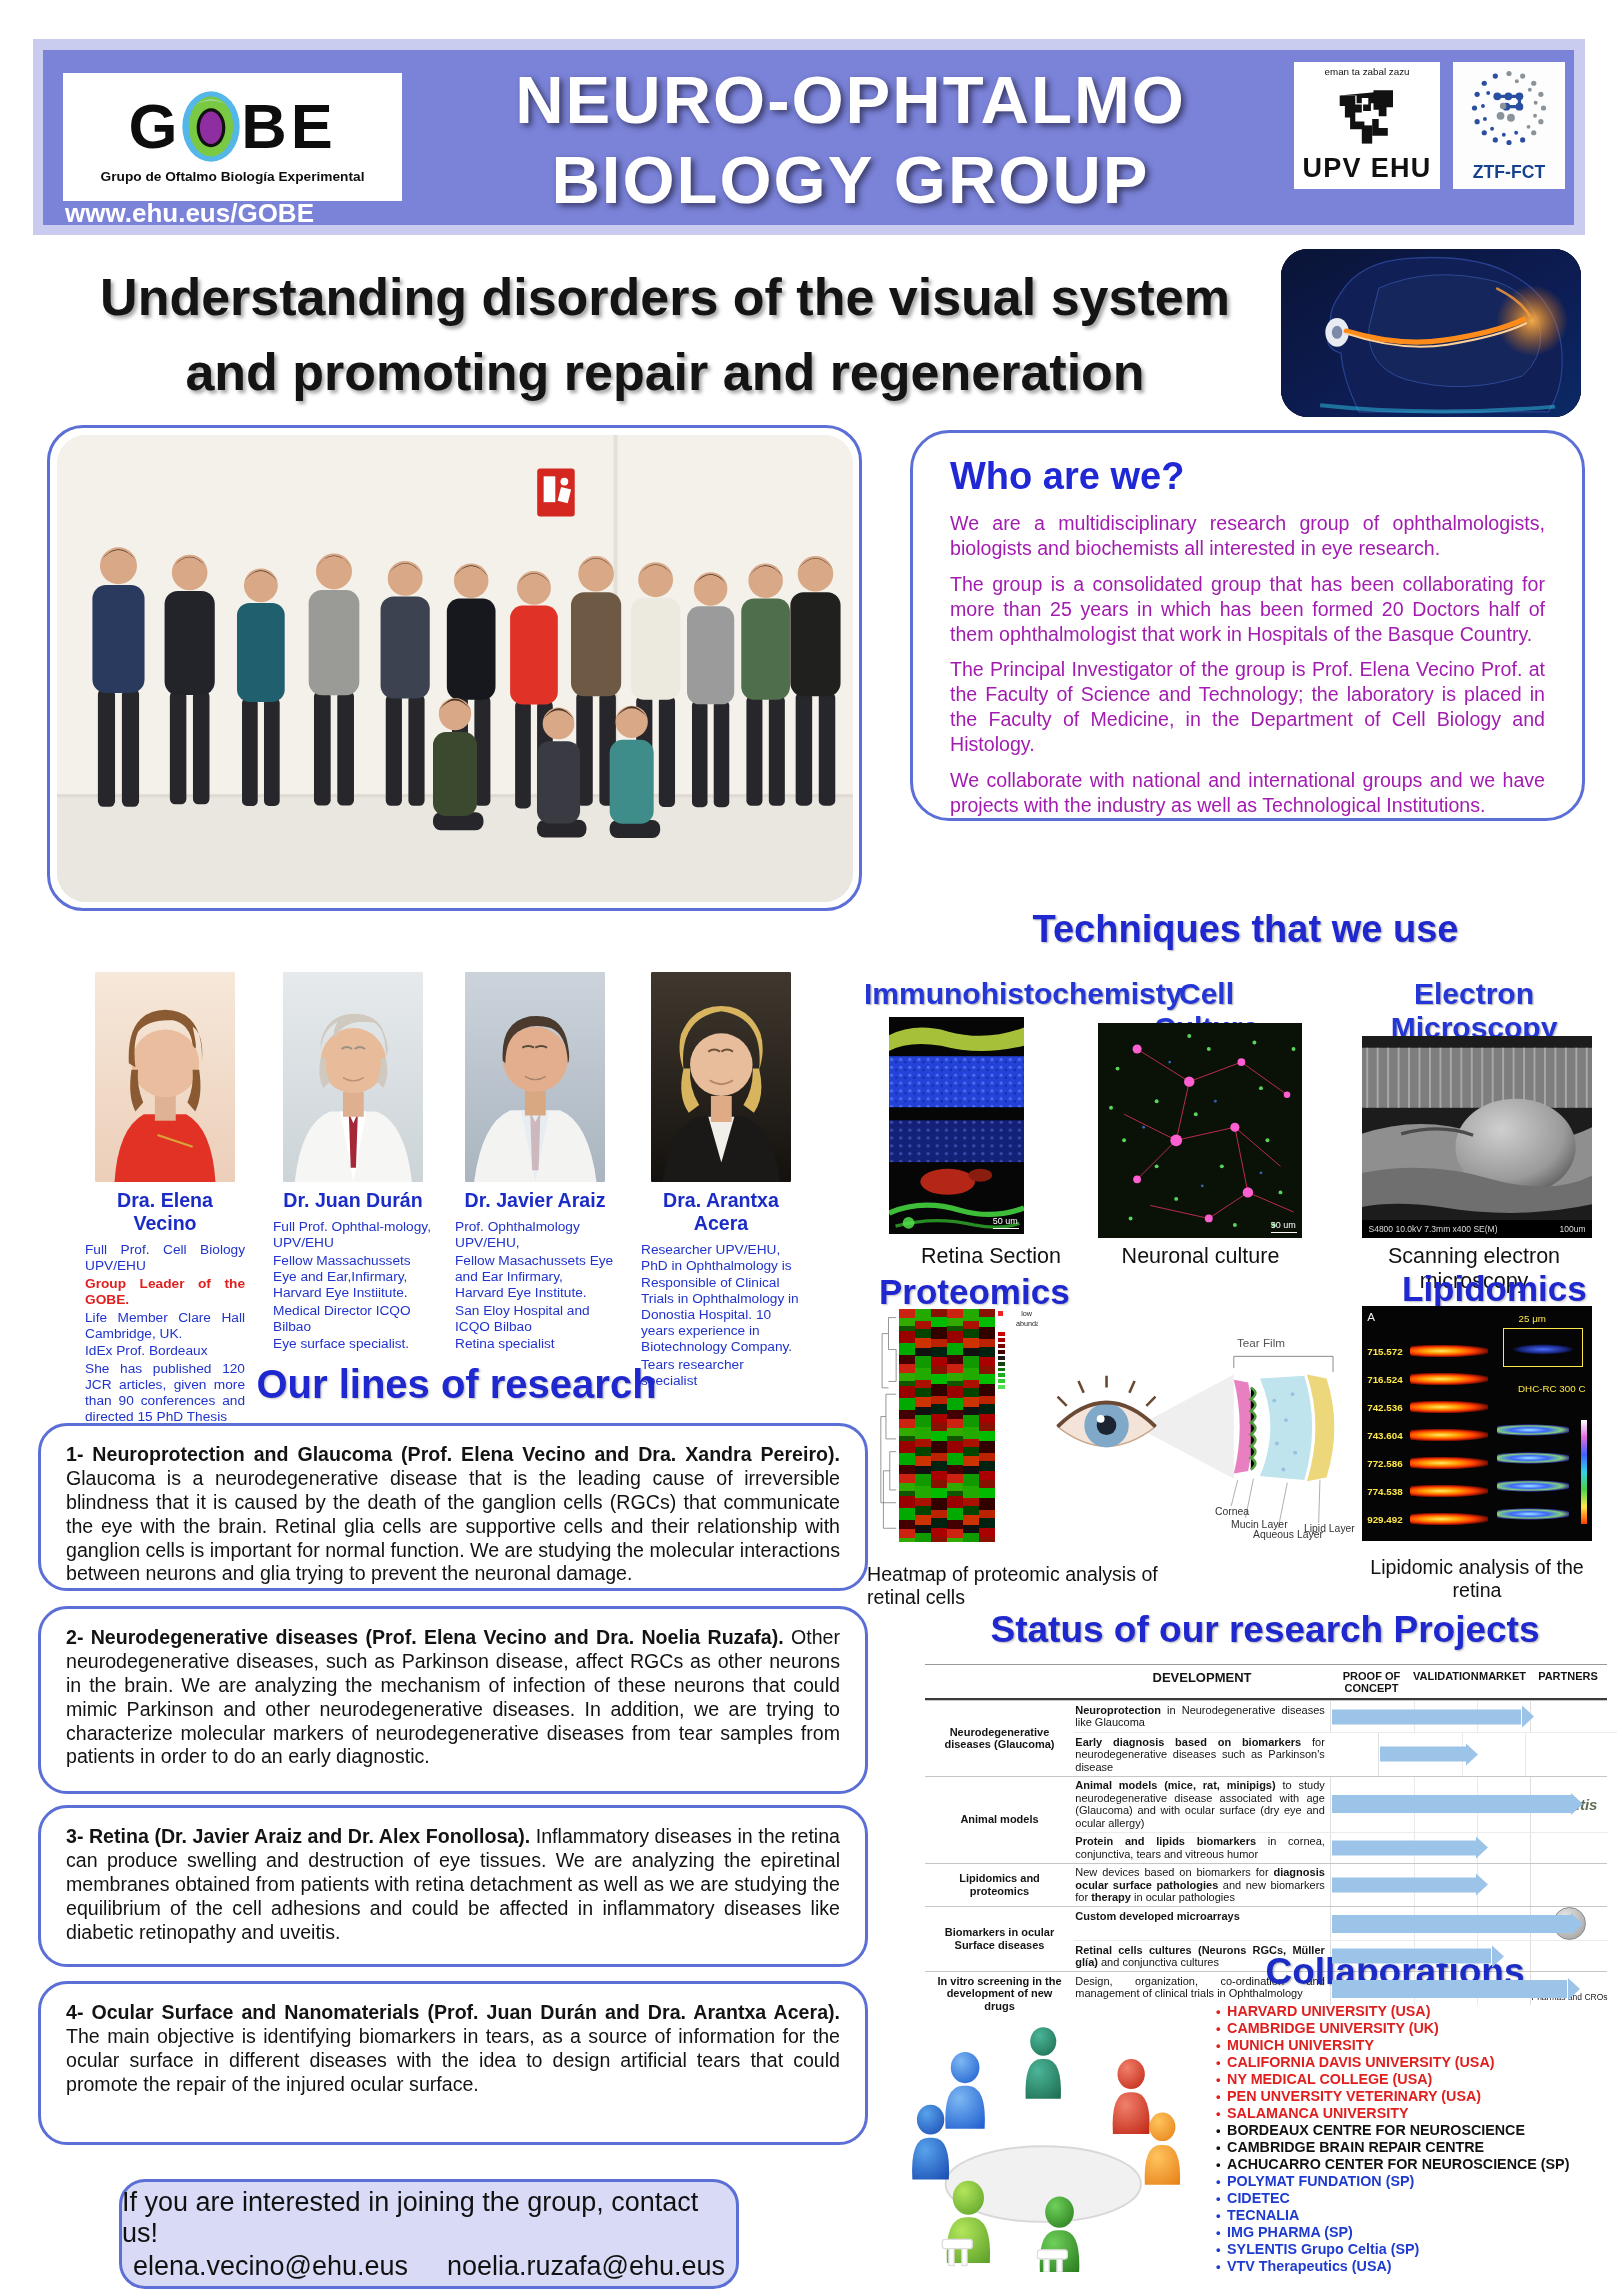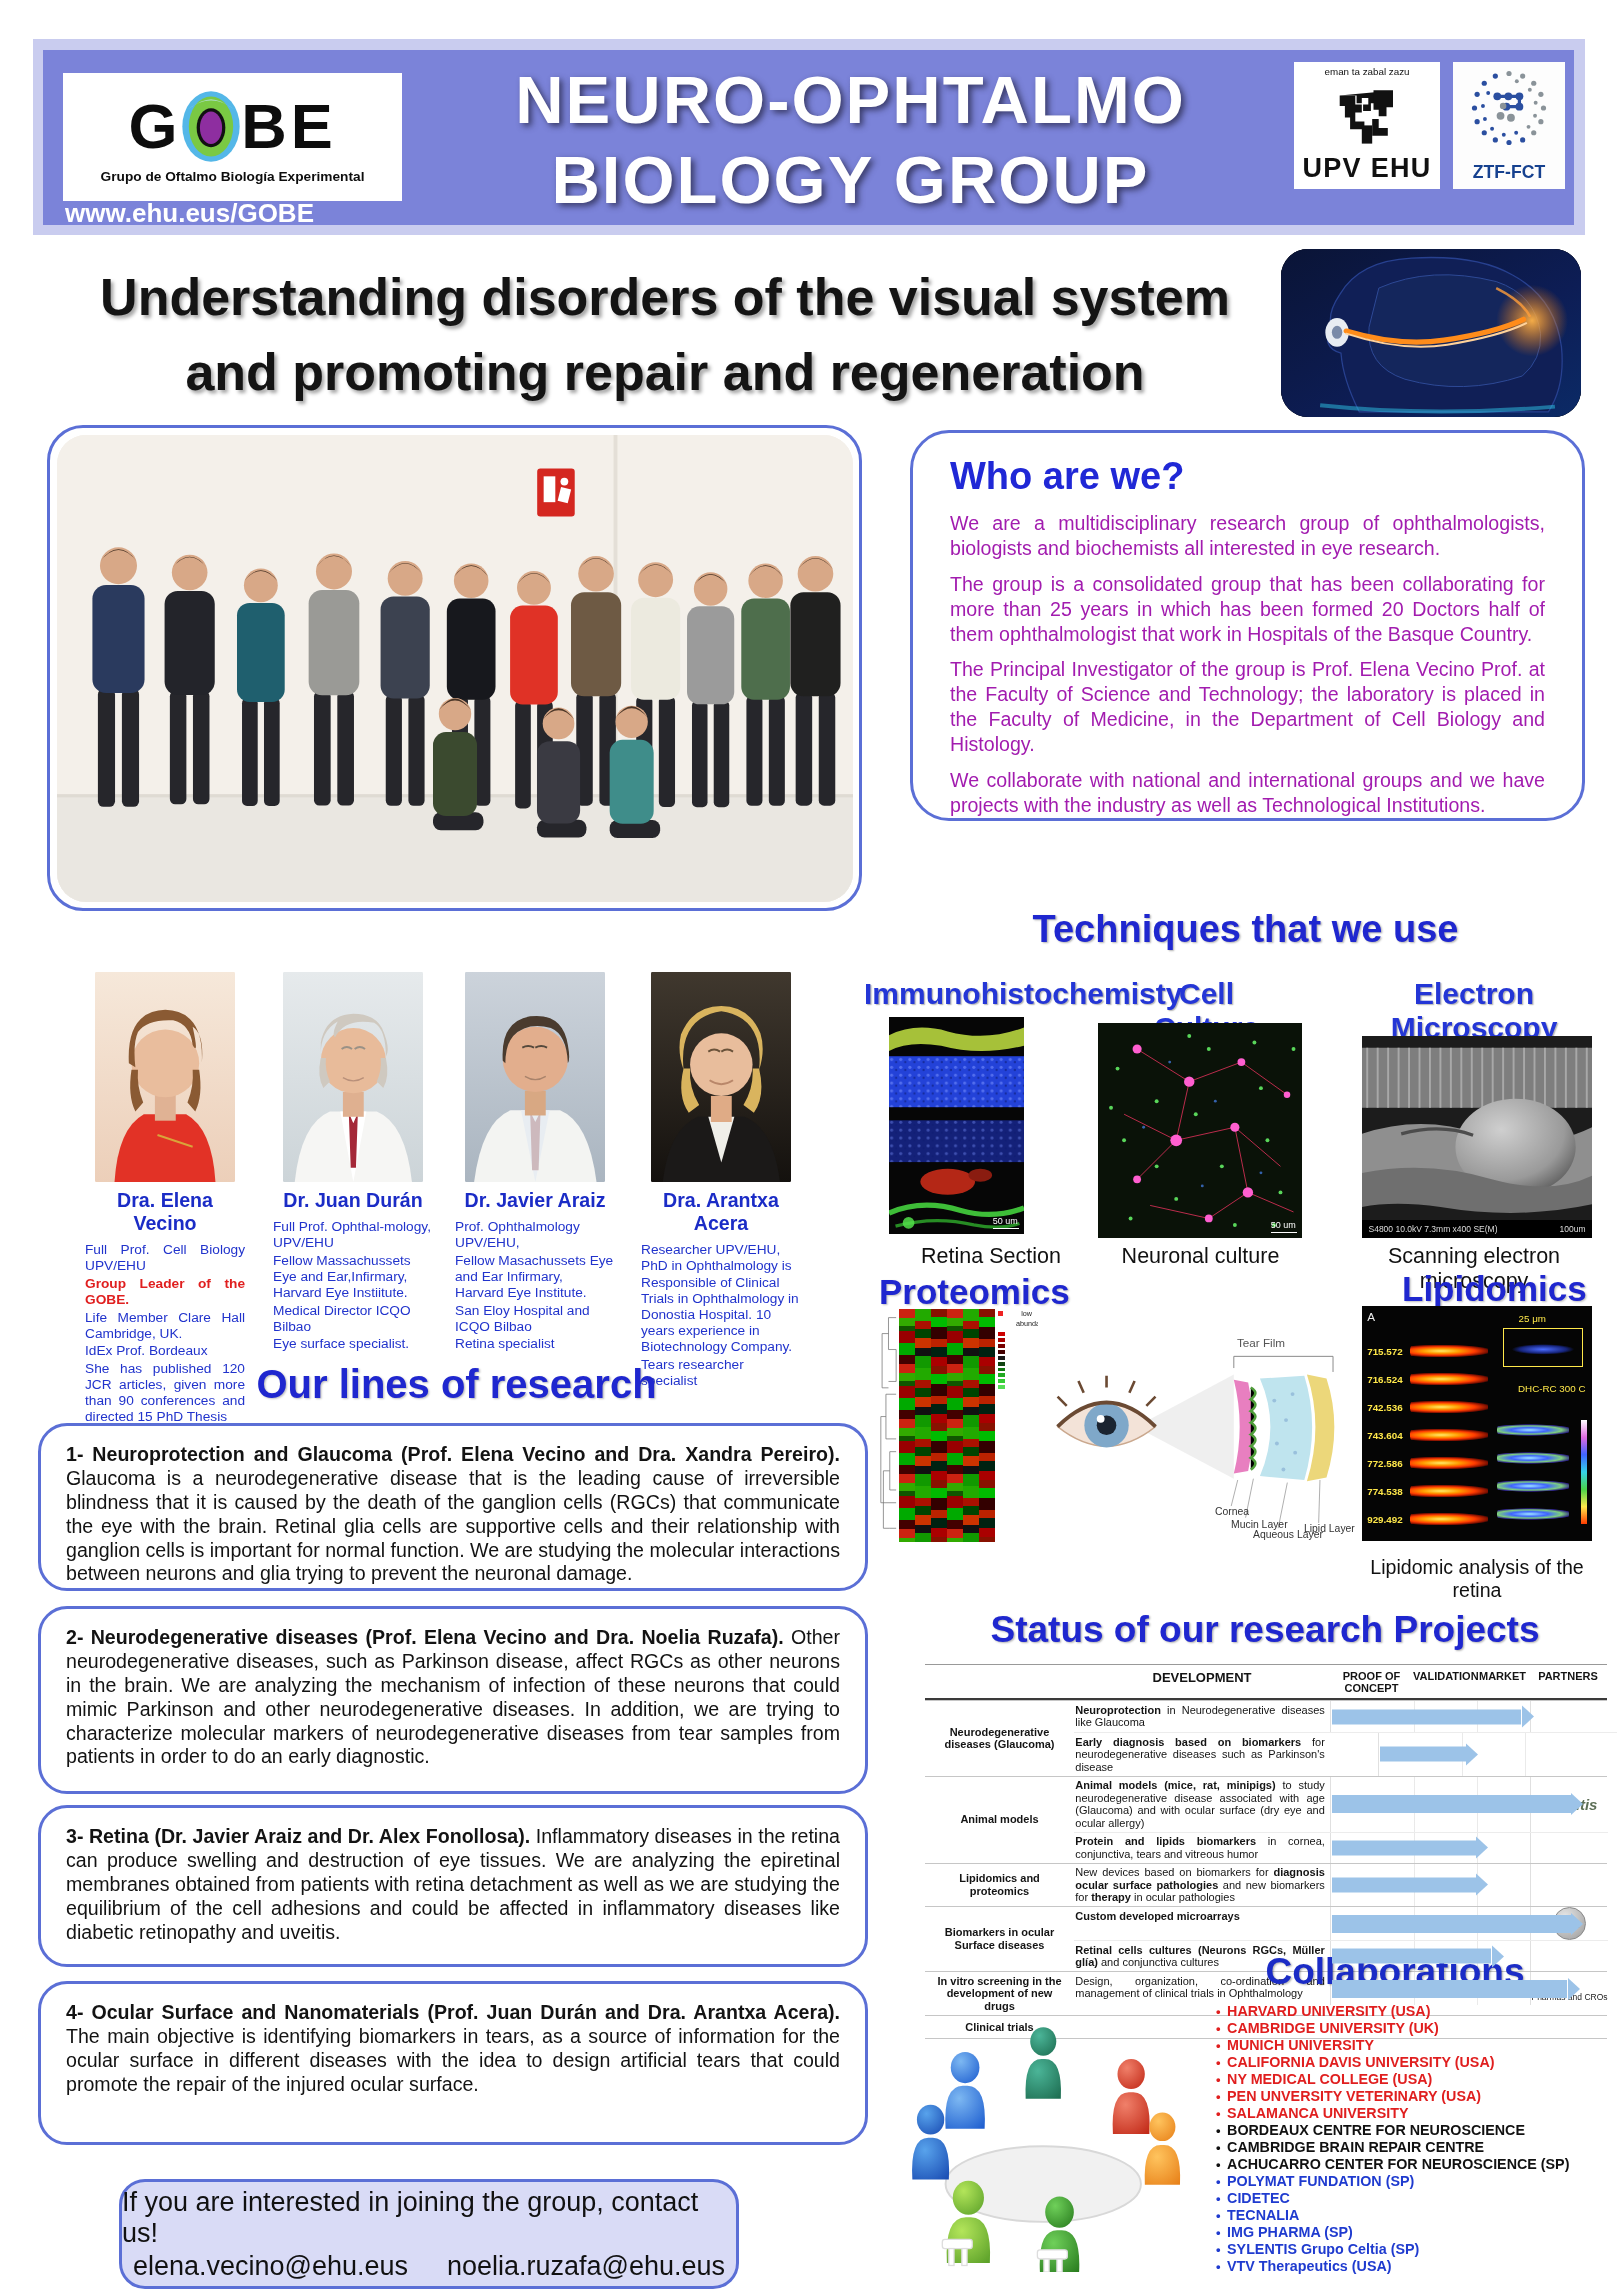--- a/index.html
+++ b/index.html
@@ -696,20 +696,21 @@
     </div>
     <div class="lip-flames2">
       <div class="lip-flame2"></div>
         <div class="lip-flame2"></div>
         <div class="lip-flame2"></div>
         <div class="lip-flame2"></div>
     </div>
     <div class="lip-bar"></div>
   </div>
 
+  <div class="abs omics-caption" style="left:867px;top:1563px;width:326px;">Heatmap of proteomic analysis of retinal cells</div>
   <div class="abs omics-caption" style="left:1350px;top:1556px;width:254px;text-align:center;">Lipidomic analysis of the retina</div>
 
   <div class="abs status-title">Status of our research Projects</div>
 
   <div class="abs st-table">
     <div class="st-head">
       <div></div>
       <div>DEVELOPMENT</div>
       <div style="font-size:11px;">PROOF OF CONCEPT</div>
       <div style="font-size:11px;">VALIDATION</div>
@@ -802,24 +803,20 @@
           <div class="st-zone">
               <div class="st-arrow" style="height: 18px; width: 118%;"></div>
             </div>
           <div class="st-partner" style="align-items:flex-end;padding-bottom:2.6px;">
               <span class="pharmas">Pharmas and CROs</span>
             </div>
         </div>
       </div>
     </div>
 
-    <div class="st-group" style="border-bottom:0.7px solid #c6c6c6;">
-      <div class="st-cat" style="min-height:17px;">Clinical trials</div>
-      <div></div>
-    </div>
   </div>
 
   <div class="abs collab-title">Collaborations</div>
 
   <div class="abs collab-people">
     <svg width="287" height="280" viewBox="0 0 440 430">
       <defs>
         <radialGradient id="fb1" cx="0.35" cy="0.3" r="0.9">
             <stop offset="0" stop-color="#7db8f2"></stop>
             <stop offset="1" stop-color="#1f5fd0"></stop>

